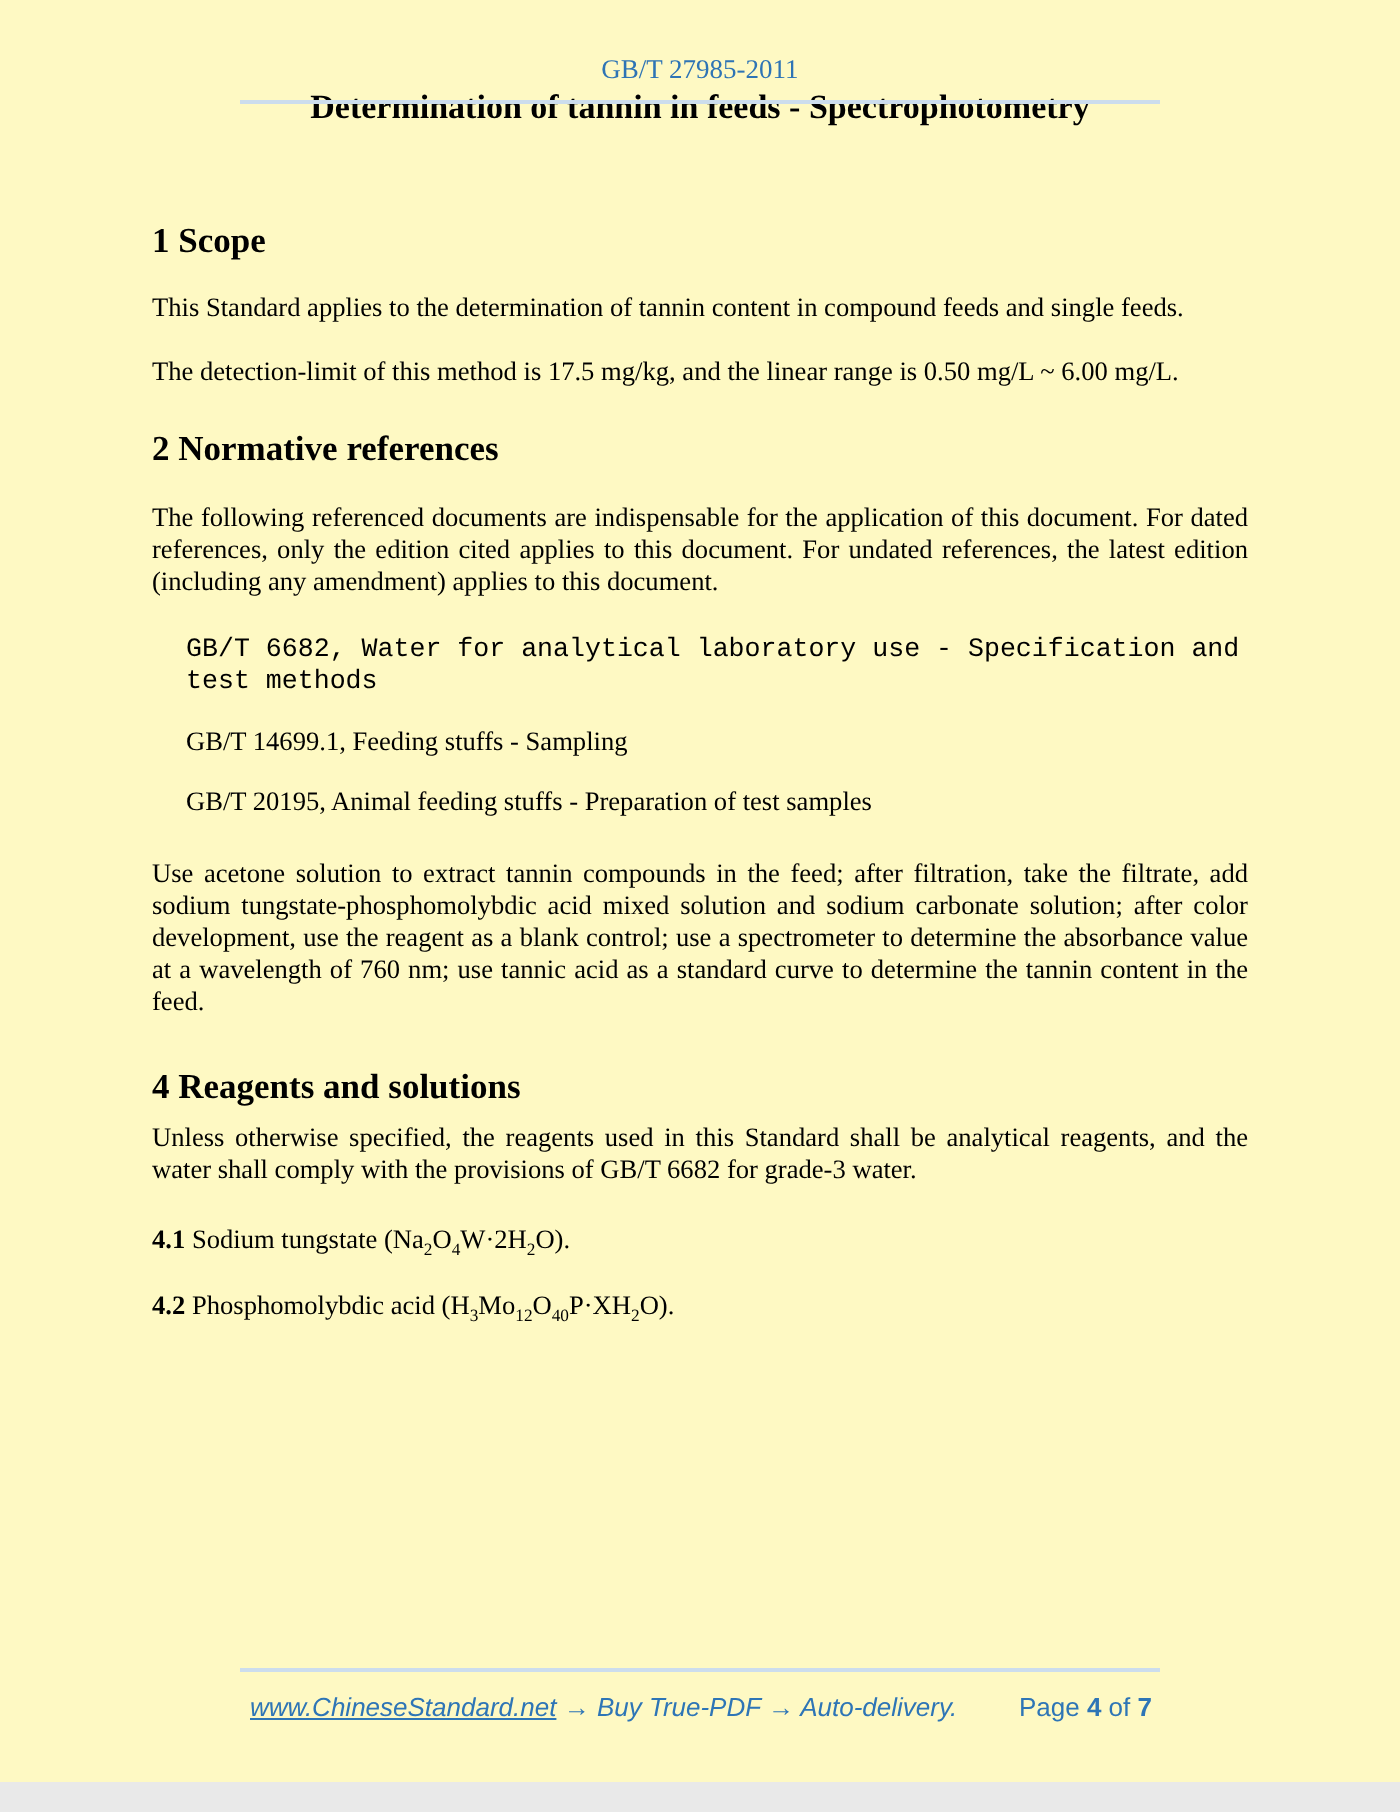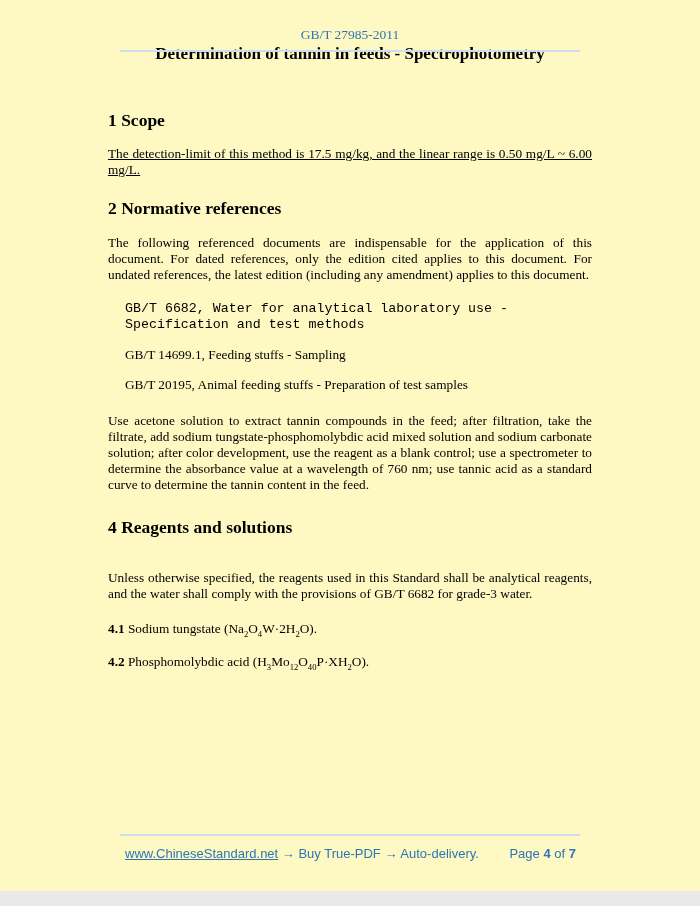--- a/index.html
+++ b/index.html
@@ -31,21 +31,21 @@
   }
   
   .doc-title {
     text-align: center;
     font-size: 17px;
     font-weight: bold;
     line-height: 21px;
   }
   
   .content {
-    padding: 0 108px;
+    padding: 0 76px;
   }
   .sec-heading {
     font-size: 17.5px;
     font-weight: bold;
     line-height: 20px;
   }
   .para {
     font-size: 13.3px;
     line-height: 16px;
     text-align: justify;
@@ -75,53 +75,54 @@
     right: 124px;
     top: 846px;
     display: flex;
     justify-content: space-between;
     align-items: baseline;
     font-family: "Liberation Sans", "DejaVu Sans", sans-serif;
     font-size: 13px;
     line-height: 16px;
     color: #2e75b6;
   }
-  .footer-left { white-space: nowrap; }
+  .footer-left { white-space: nowrap; font-style: italic; }
   .site-link {
     color: #2e75b6;
     text-decoration: underline;
     cursor: pointer;
   }
   .pagenum { font-weight: bold; }
 </style>
 </head>
 <body>
 
 <div class="page">
 
   <div class="doc-header">GB/T 27985-2011</div>
   <div class="header-rule"></div>
 
   <div class="doc-title">Determination of tannin in feeds - Spectrophotometry</div>
 
   <div class="content">
 
     <div class="sec-heading" style="margin-top:46px;">1 Scope</div>
-    <p class="para" style="margin-top:16px;text-decoration:underline;">The detection-limit of this method is 17.5 mg/kg, and the linear range is 0.50 mg/L ~ 6.00 mg/L.</p>
+    <p class="para" style="margin-top:16px;">This Standard applies to the determination of tannin content in compound feeds and single feeds.</p>
+    <p class="para" style="margin-top:16px;">The detection-limit of this method is 17.5 mg/kg, and the linear range is 0.50 mg/L ~ 6.00 mg/L.</p>
 
     <div class="sec-heading" style="margin-top:20px;">2 Normative references</div>
     <p class="para" style="margin-top:17px;">The following referenced documents are indispensable for the application of this document. For dated references, only the edition cited applies to this document. For undated references, the latest edition (including any amendment) applies to this document.</p>
     <p class="ref-item" style="margin-top:18px;font-family:Liberation Mono, monospace;">GB/T 6682, Water for analytical laboratory use - Specification and test methods</p>
     <p class="ref-item" style="margin-top:14px;">GB/T 14699.1, Feeding stuffs - Sampling</p>
     <p class="ref-item" style="margin-top:14px;">GB/T 20195, Animal feeding stuffs - Preparation of test samples</p>
 
     <p class="para" style="margin-top:20px;">Use acetone solution to extract tannin compounds in the feed; after filtration, take the filtrate, add sodium tungstate-phosphomolybdic acid mixed solution and sodium carbonate solution; after color development, use the reagent as a blank control; use a spectrometer to determine the absorbance value at a wavelength of 760 nm; use tannic acid as a standard curve to determine the tannin content in the feed.</p>
 
     <div class="sec-heading" style="margin-top:24px;">4 Reagents and solutions</div>
-    <p class="para" style="margin-top:33px;font-family:Liberation Serif, serif;">Unless otherwise specified, the reagents used in this Standard shall be analytical reagents, and the water shall comply with the provisions of GB/T 6682 for grade-3 water.</p>
+    <p class="para" style="margin-top:8px;font-family:Liberation Serif, serif;">Unless otherwise specified, the reagents used in this Standard shall be analytical reagents, and the water shall comply with the provisions of GB/T 6682 for grade-3 water.</p>
 
     <p class="reagent-item" style="margin-top:18px;"><span class="reagent-num">4.1</span> <span>Sodium tungstate (Na<sub>2</sub>O<sub>4</sub>W·2H<sub>2</sub>O).</span></p>
     <p class="reagent-item" style="margin-top:16px;"><span class="reagent-num">4.2</span> <span>Phosphomolybdic acid (H<sub>3</sub>Mo<sub>12</sub>O<sub>40</sub>P·XH<sub>2</sub>O).</span></p>
 
   </div>
 
   <div class="footer-rule"></div>
   <div class="doc-footer">
     <div class="footer-left"><span class="site-link">www.ChineseStandard.net</span> <span>→</span> <span>Buy True-PDF</span> <span>→</span> <span>Auto-delivery.</span></div>
     <div class="footer-right"><span>Page</span>&nbsp;<span class="pagenum">4</span>&nbsp;<span>of</span>&nbsp;<span class="pagenum">7</span></div>

